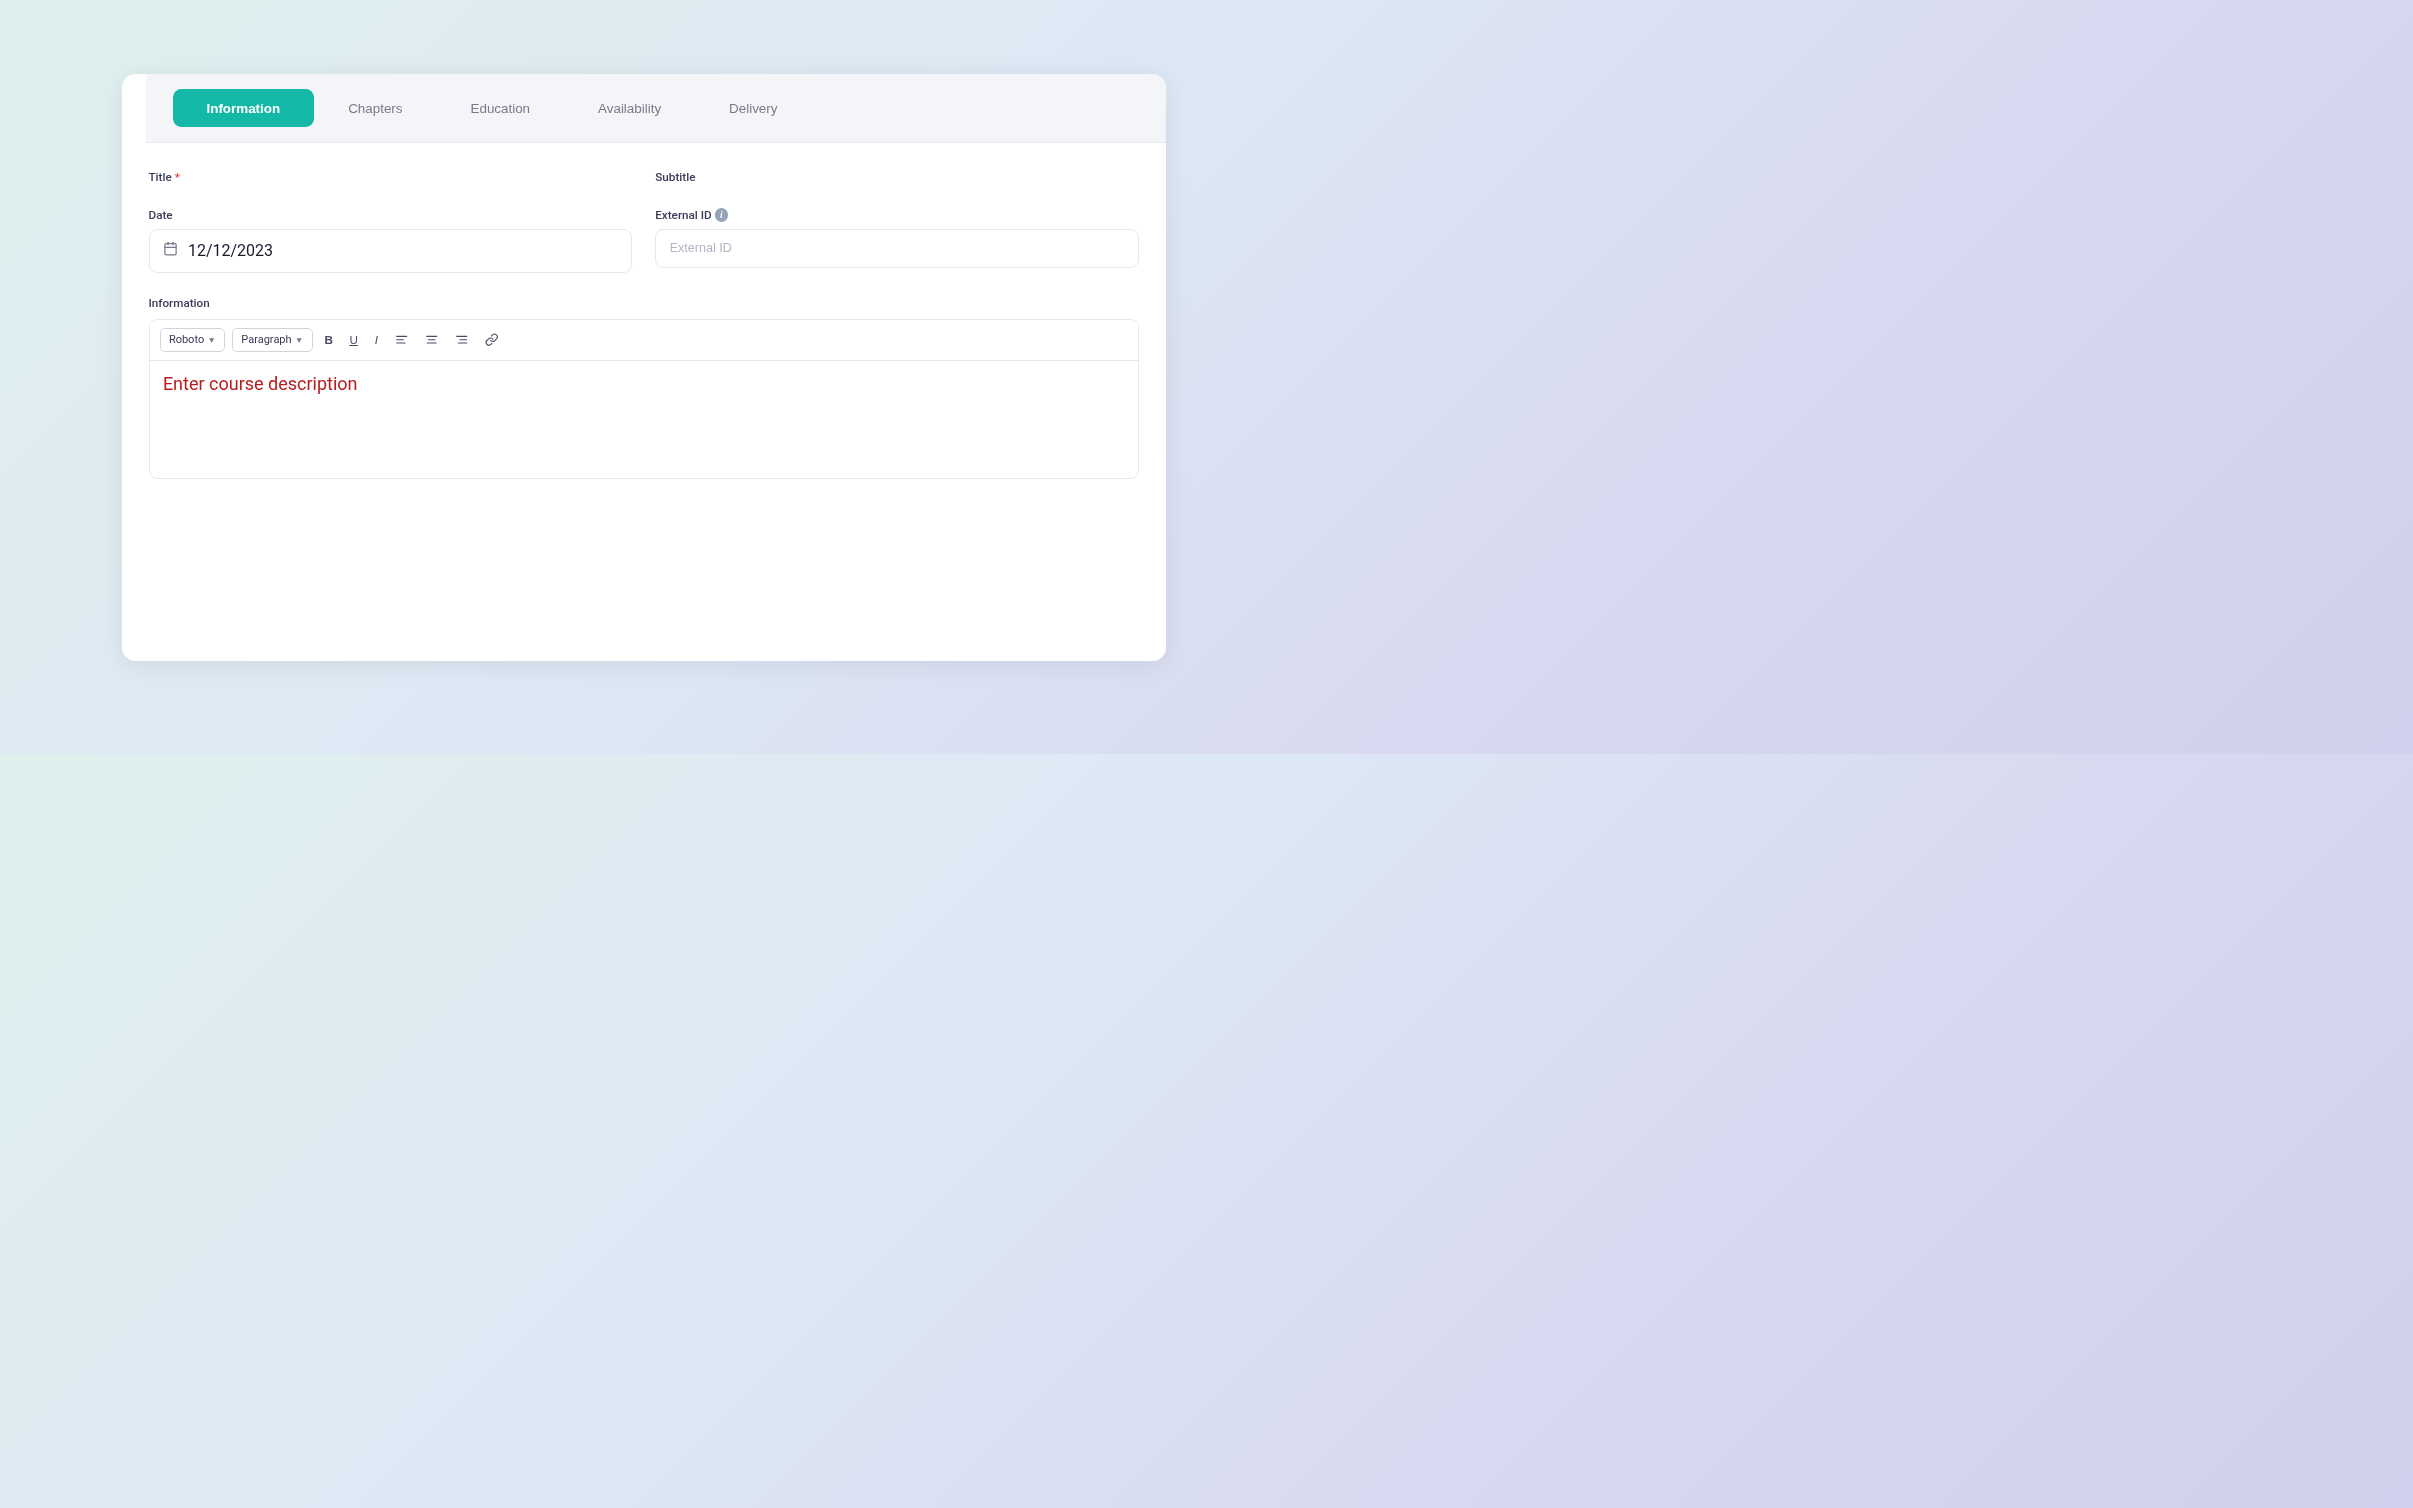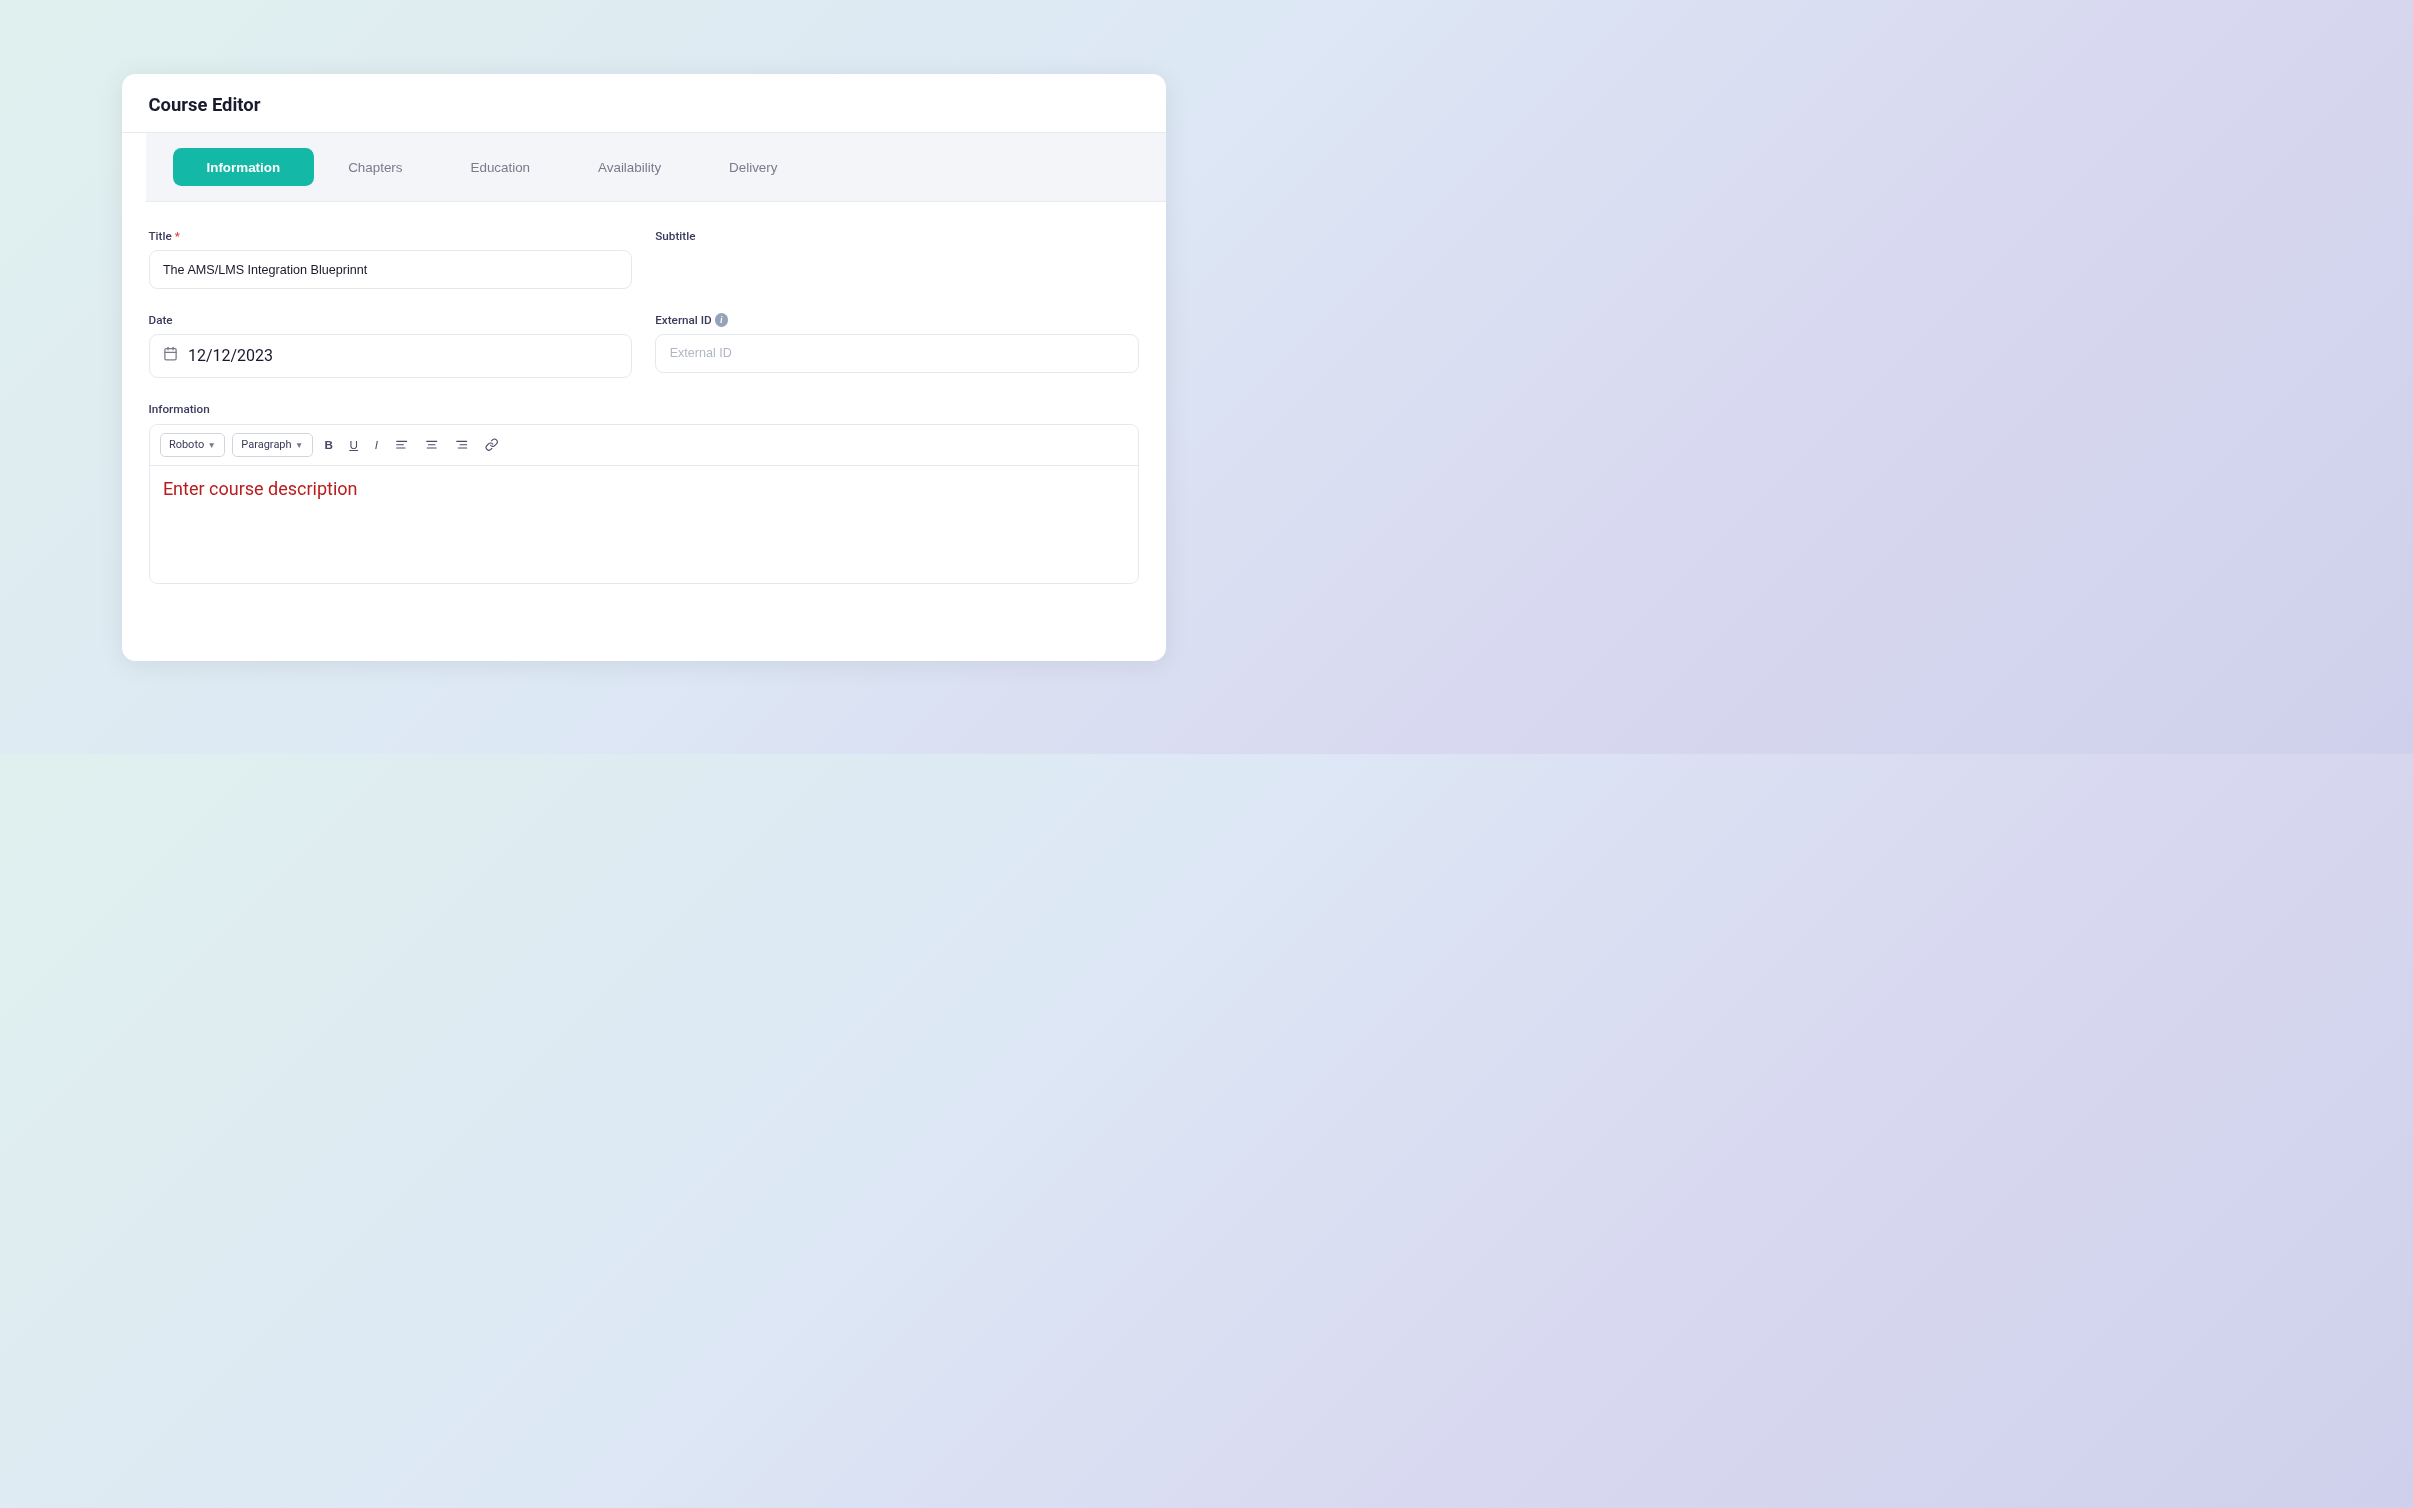--- a/index.html
+++ b/index.html
@@ -244,43 +244,39 @@
       stroke-linecap: round;
       stroke-linejoin: round;
     }
   </style>
 </head>
 <body>
 
 <div class="page-wrapper">
   <div class="card">
 
-    <div class="card-header">
-      <h1 class="card-title">Course Editor</h1>
-    </div>
 
     <div class="tabs-container">
       <div class="tabs">
         <button class="tab active">Information</button>
         <button class="tab">Chapters</button>
         <button class="tab">Education</button>
         <button class="tab">Availability</button>
         <button class="tab">Delivery</button>
       </div>
     </div>
 
     <div class="form-area">
 
       <div class="form-row">
         <div class="form-group">
           <label class="form-label">
             <span>Title</span>
             <span class="required-asterisk">*</span>
           </label>
-          <input type="text" class="form-input" value="The AMS/LMS Integration Blueprinnt" style="">
         </div>
         <div class="form-group">
           <label class="form-label">Subtitle</label>
         </div>
       </div>
 
       <div class="form-row">
         <div class="form-group">
           <label class="form-label">Date</label>
           <div class="date-input-wrapper">

